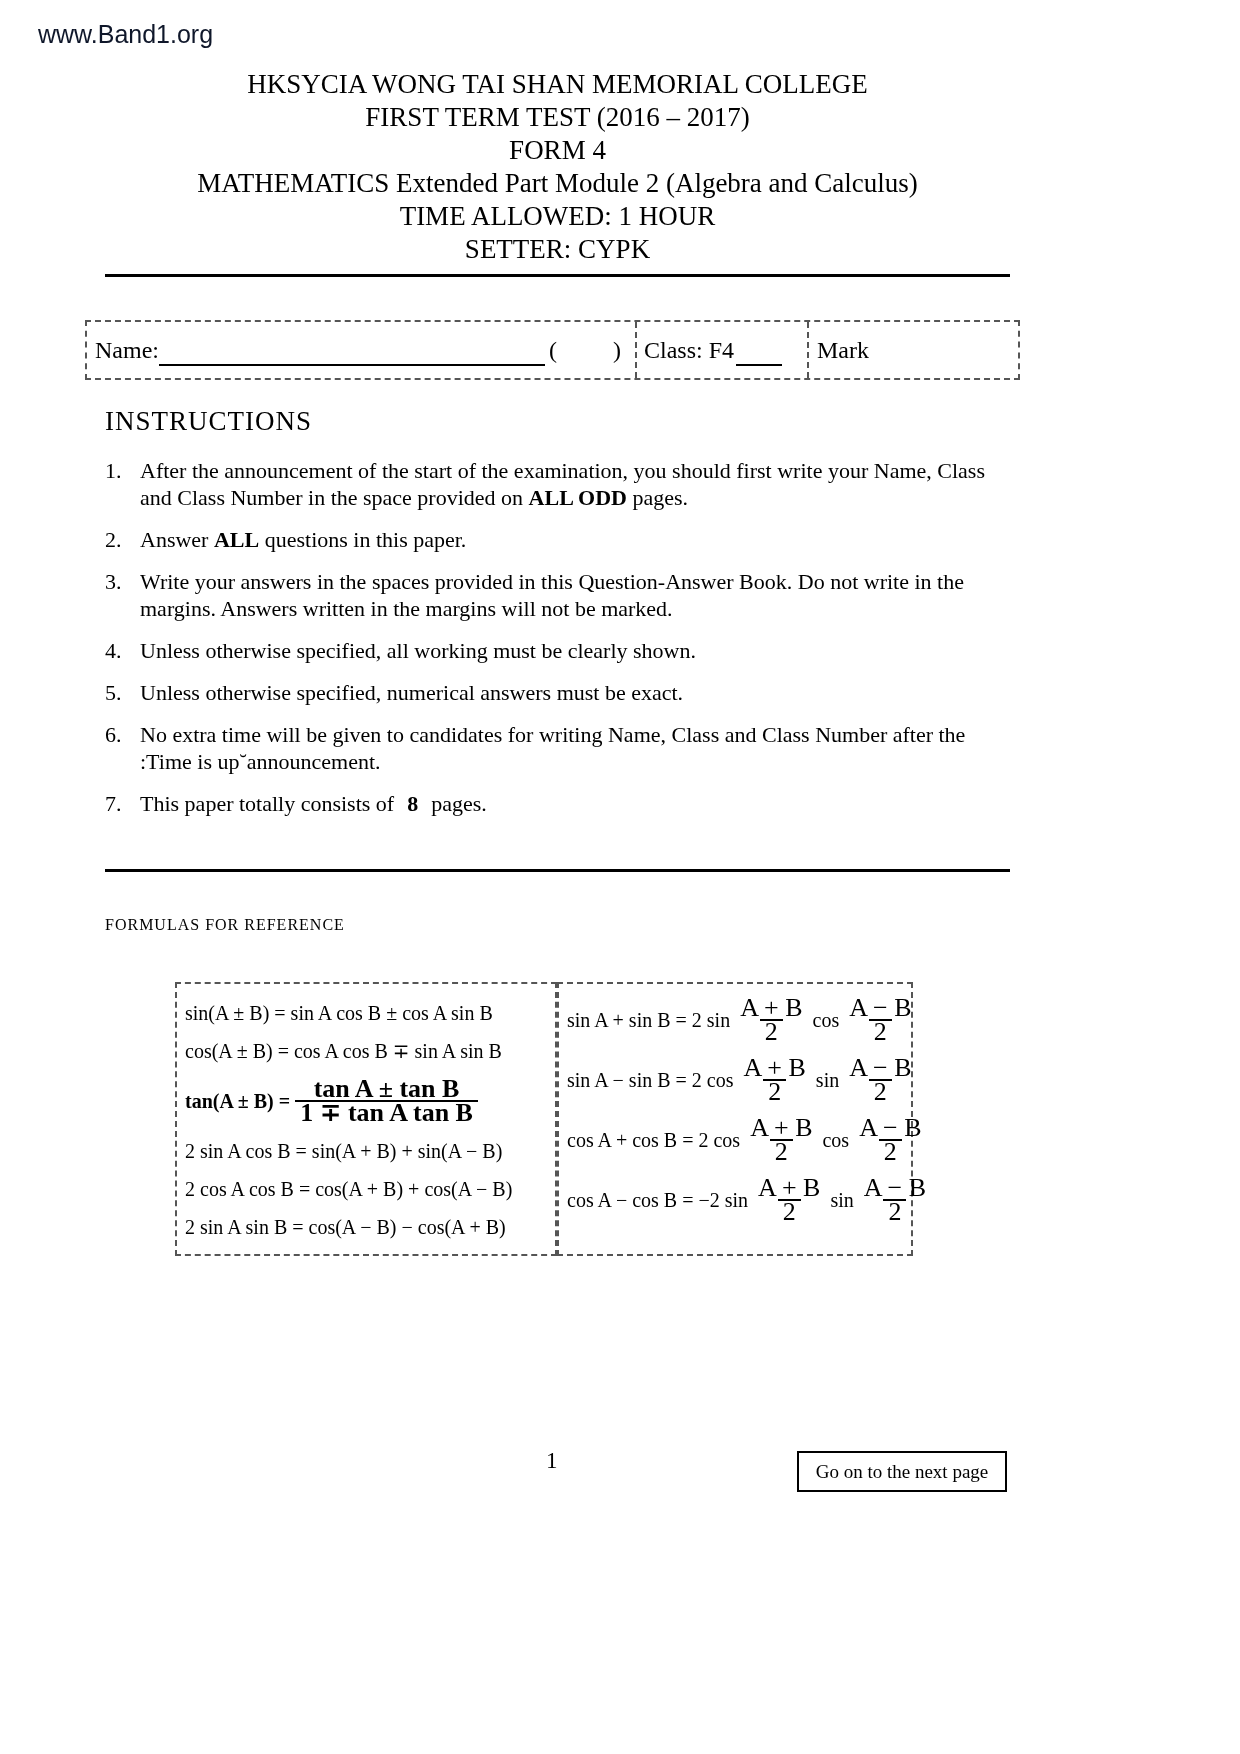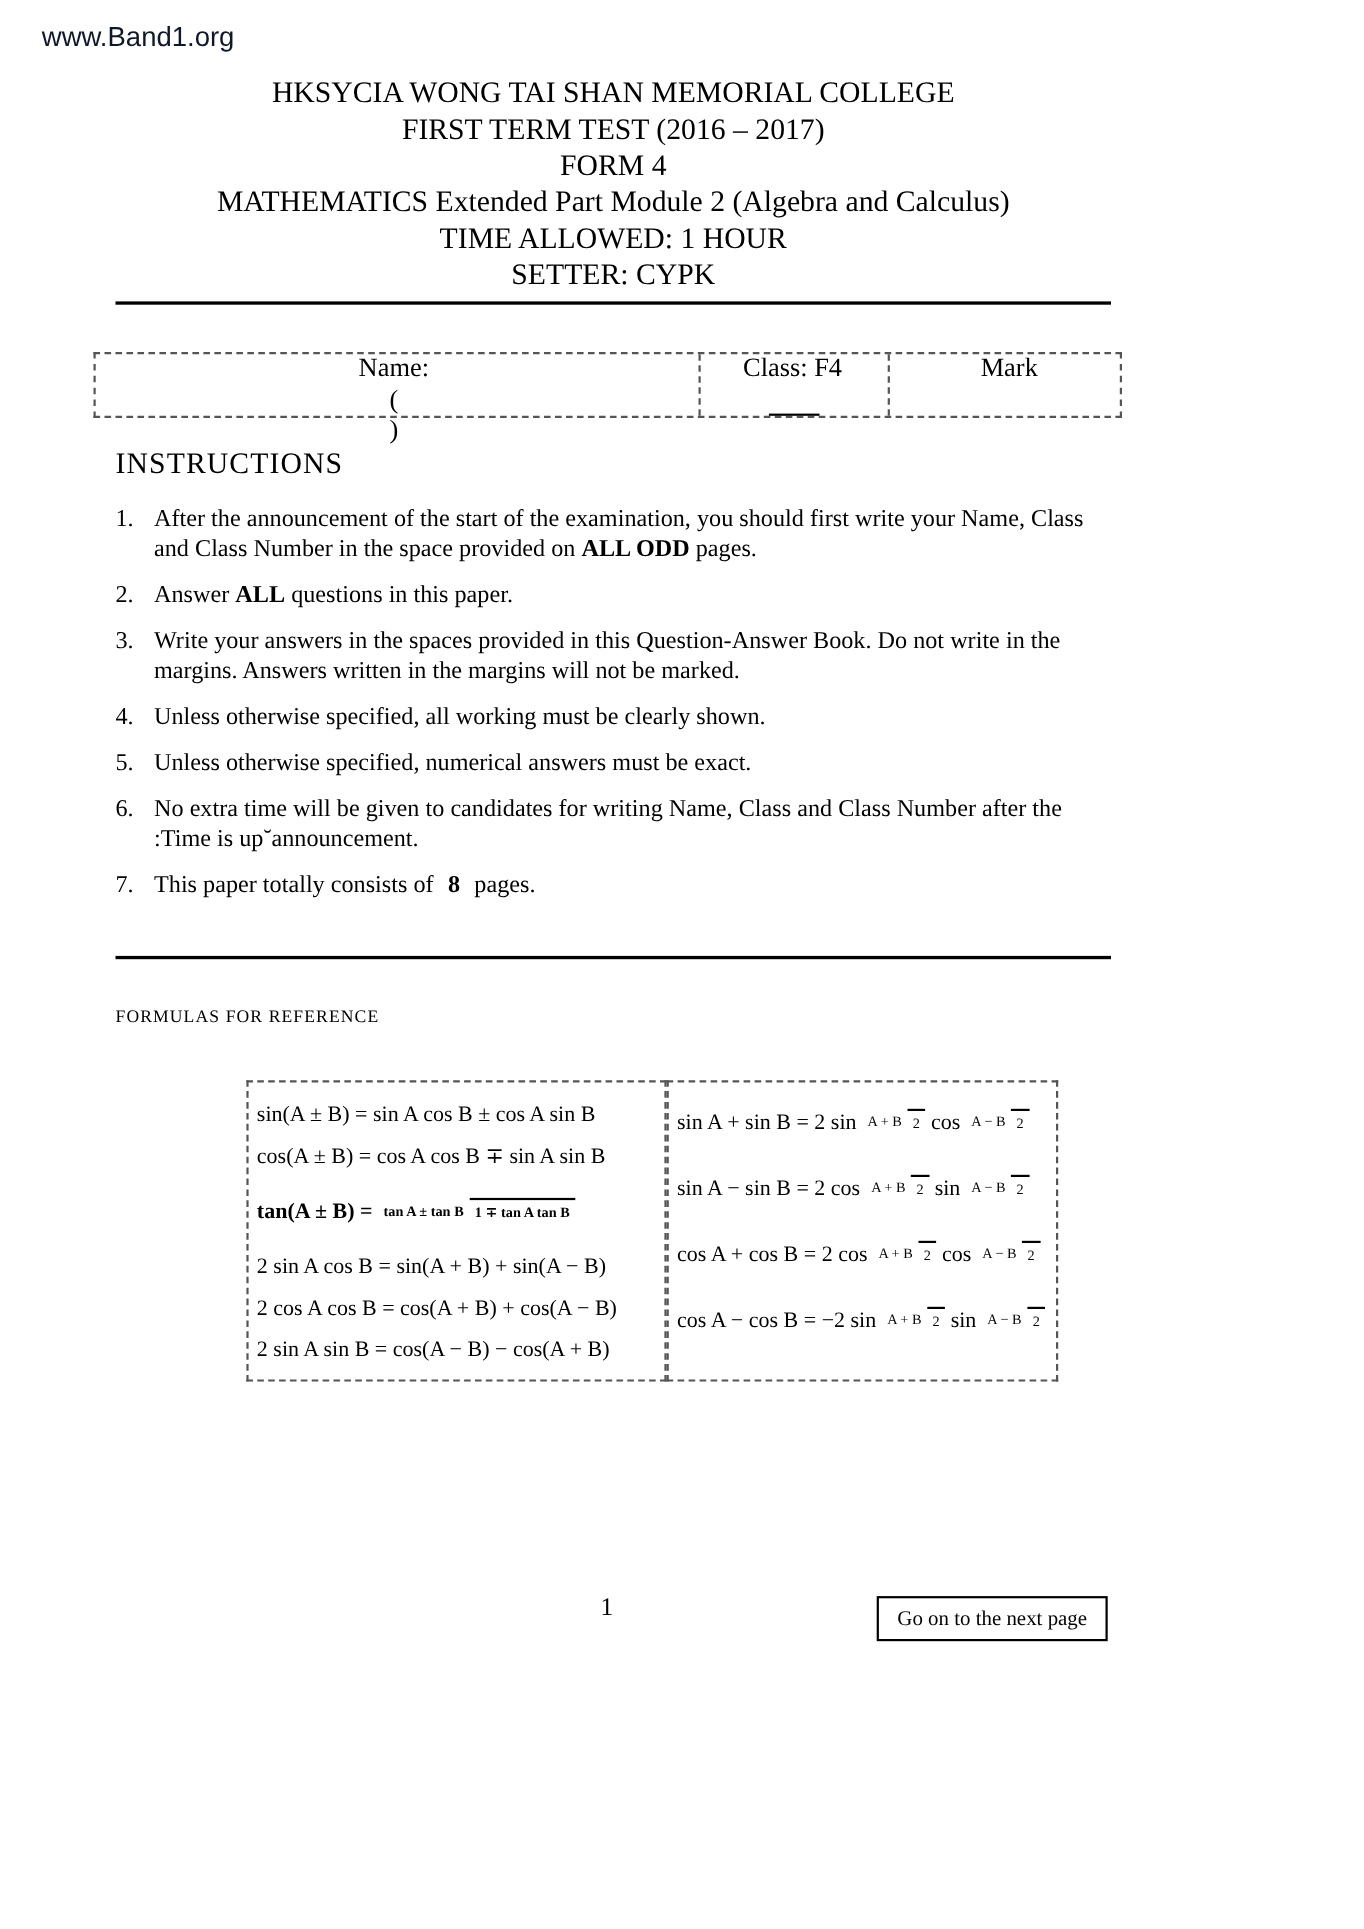--- a/index.html
+++ b/index.html
@@ -13,50 +13,50 @@
     font-family:"Liberation Sans","DejaVu Sans",sans-serif; font-size:25px; color:#0f172a;
   }
   .content { width:905px; margin-left:105px; padding-top:68px; }
   .header { text-align:center; font-weight:normal; font-size:27px; line-height:33px; }
   .rule { height:3px; background:#000; margin-top:8px; }
 
   .info-box {
     margin-top:43px; margin-left:-20px; width:935px; height:60px;
     border:2px dashed #555; display:flex; font-size:24px;
   }
-  .cell { display:flex; align-items:center;flex-direction:column; }
+  .cell { display:flex; align-items:center; }
   .cell-name  { width:550px; padding:0 14px 0 8px; border-right:2px dashed #555; }
   .cell-class { width:172px; padding:0 10px 0 7px; border-right:2px dashed #555; }
   .cell-mark  { flex:1; padding-left:8px; }
   .write-line { border-bottom:2px solid #000; height:32px; }
   .write-line.grow { flex:1; margin-right:4px; }
   .write-line.short { width:46px; margin-left:2px; }
   .paren-gap { width:56px; height:32px; }
 
   .instr-title { margin-top:26px; font-size:27px; letter-spacing:1px; }
   .instr-list { margin-top:20px; font-size:22px; line-height:27px; }
   .instr-item { display:flex; margin-bottom:15px; }
   .inum { width:35px; flex-shrink:0; }
   .itext { flex:1; }
   .itext b:empty { display:none; }
   .gap8 { margin:0 13px; }
 
   .rule2 { margin-top:52px; }
   .formulas-title { margin-top:44px; text-align:left; font-size:16px; letter-spacing:1px; }
 
-  .formula-wrap { margin-top:48px; margin-left:70px; display:flex; align-items:stretch;justify-content:center; }
+  .formula-wrap { margin-top:48px; margin-left:70px; display:flex; align-items:stretch; }
   .fbox { border:2px dashed #555; }
   .fbox-left  { width:382px; padding:10px 6px 8px 8px; }
   .fbox-right { width:356px; padding:6px 4px 6px 8px; }
   .frow  { font-size:20px; line-height:38px; white-space:nowrap; }
   .frow-tan { display:flex; align-items:center; height:62px; line-height:normal; font-size:20px; white-space:nowrap;font-weight:bold; }
   .frow2 { display:flex; align-items:center; height:60px; font-size:20px; white-space:nowrap; }
   .frac {
-    display:inline-flex; flex-direction:row; align-items:center; text-align:center;
-    margin:0 5px; font-size:13px; line-height:22px;
+    display:inline-flex; flex-direction:column; align-items:center; text-align:center;
+    margin:0 5px; font-size:26px; line-height:22px;
   }
   .frac .fnum, .frac .fden { padding:0 5px; }
   .frac .fden { border-top:2px solid #000; }
 
   .page-num { position:absolute; top:1448px; left:546px; font-size:23px; }
   .next-box {
     position:absolute; top:1451px; left:797px; width:210px; height:41px;
     border:2px solid #000; display:flex; align-items:center; justify-content:center; font-size:19px;
   }
 </style>

